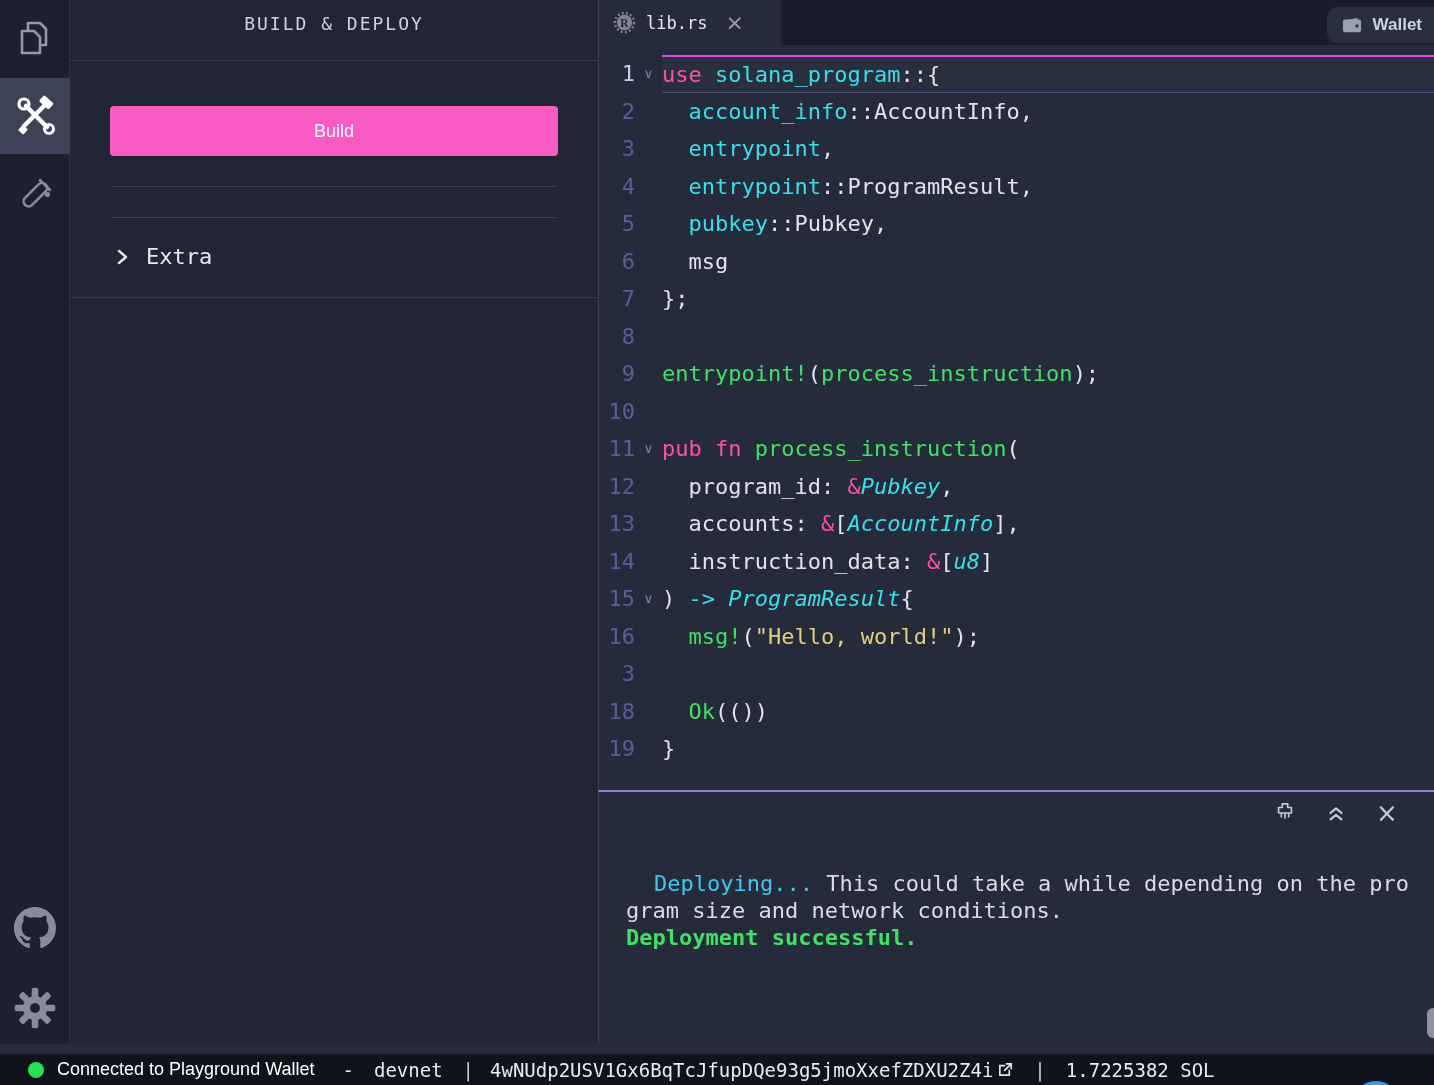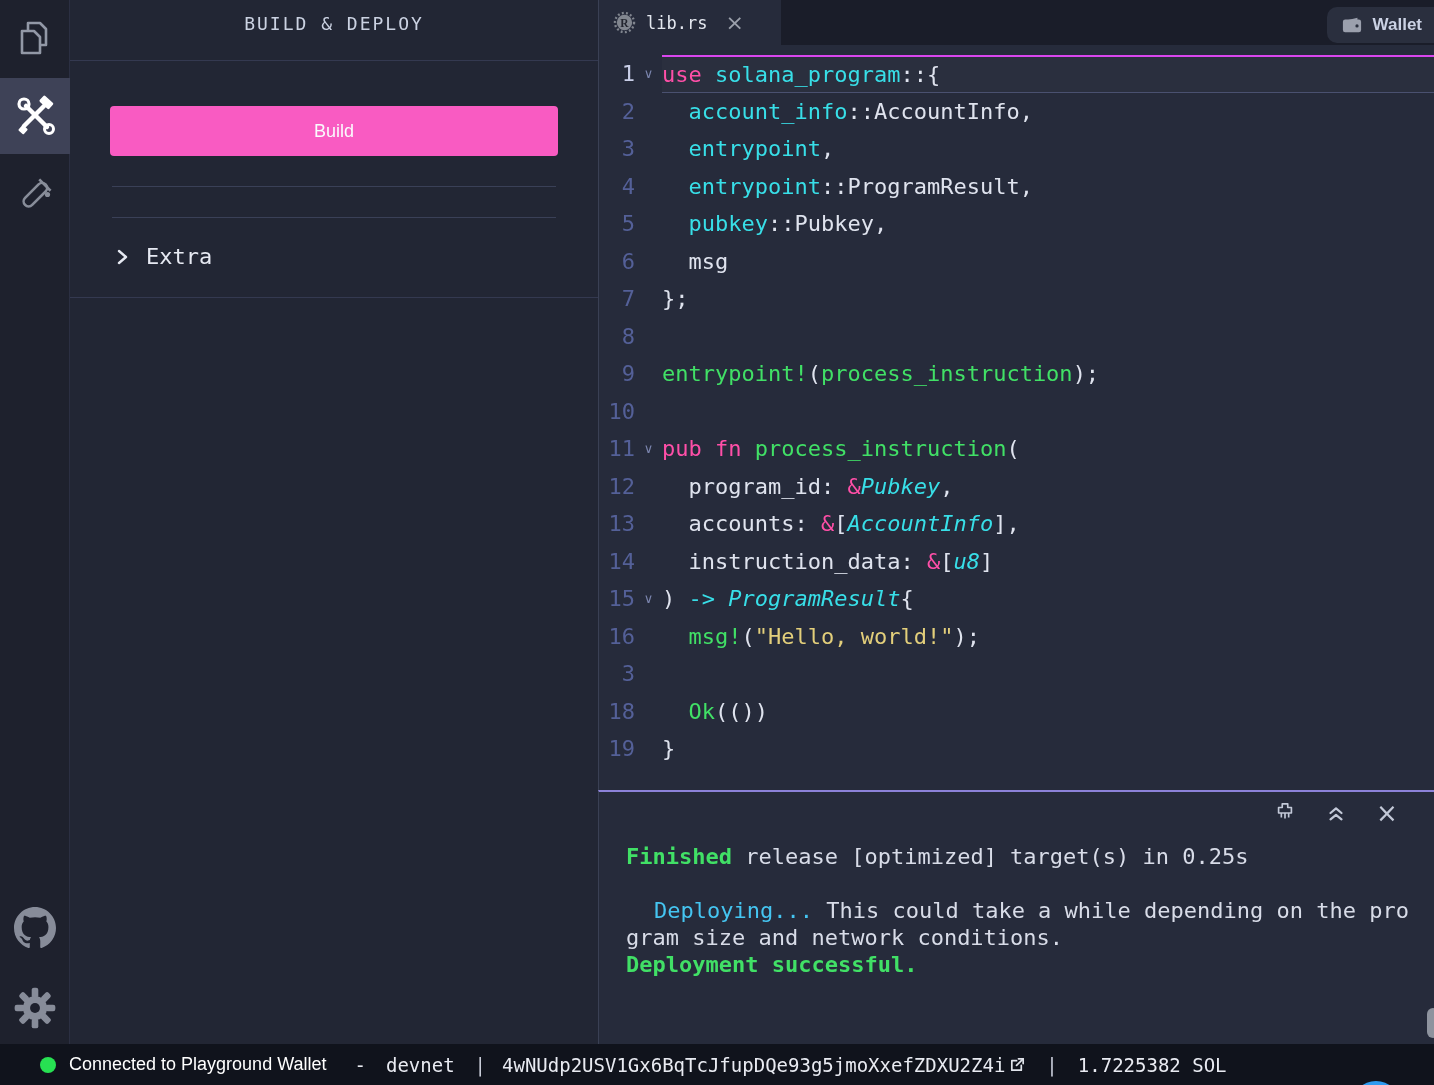--- a/index.html
+++ b/index.html
@@ -52,22 +52,22 @@
     border-top:2px solid var(--c-termborder);border-left:1px solid #3A4054;}
   .term-icons{position:absolute;top:10px;right:36px;display:flex;gap:29px;}
   .term-icon{cursor:pointer;display:flex;align-items:center;justify-content:center;width:22px;height:22px;}
   .term-x{color:#C3C9D8;font-size:26px;line-height:22px;font-family:"DejaVu Sans",sans-serif;}
   .term-body{padding:51px 10px 0 27px;font-family:"DejaVu Sans Mono",monospace;font-size:22px;line-height:27px;color:#D8DCE8;}
   .term-line{white-space:pre-wrap;}
   .t-green{color:var(--c-green);font-weight:bold;}
   .t-cyan{color:#45C5F1;font-weight:normal;margin-left:28px;}
   .t-txt{color:#D8DCE8;}
   
-  .status-bar{position:absolute;left:0;right:0;bottom:0;height:41px;background:var(--bg-status);
-    display:flex;align-items:center;padding-left:40px;}
+  .status-bar{position:absolute;left:0;right:0;bottom:0;height:31px;background:var(--bg-status);
+    display:flex;align-items:center;padding-left:28px;}
   .status-dot{width:16px;height:16px;border-radius:50%;background:var(--c-dot);}
   .st-sans{color:#FFFFFF;font-size:18px;margin-left:13px;}
   .st-mono{color:#E9EBF2;font-family:"DejaVu Sans Mono",monospace;font-size:19px;}
   .st-dash{margin-left:28px;} .st-net{margin-left:20px;cursor:pointer;}
   .st-pipe{margin-left:20px;color:#C8CCD8;}
   .st-addr{margin-left:16px;cursor:pointer;}
   .st-link{margin-left:4px;cursor:pointer;display:flex;align-items:center;}
   .st-bal{margin-left:20px;}
   
   .scroll-thumb{position:absolute;right:-5px;top:1008px;width:12px;height:30px;border-radius:6px;background:#8E939E;}
@@ -213,21 +213,20 @@
     </span>
     <span class="term-icon">
       <svg width="22" height="22" viewBox="0 0 24 24" fill="none" stroke="#C3C9D8" stroke-width="2.4" stroke-linecap="round" stroke-linejoin="round">
         <path d="M6 12l6-5 6 5"></path>
         <path d="M6 19l6-5 6 5"></path>
       </svg>
     </span>
     <span class="term-icon term-x">×</span>
   </div>
   <div class="term-body">
-      <div class="term-line"><span class="t-green">Finished</span><span class="t-txt"> release [optimized] target(s) in 0.25s</span></div>
       <div class="term-line">&nbsp;</div>
       <div class="term-line"><span class="t-cyan">Deploying...</span><span class="t-txt"> This could take a while depending on the pro</span></div>
       <div class="term-line"><span class="t-txt">gram size and network conditions.</span></div>
       <div class="term-line"><span class="t-green">Deployment successful.</span></div>
     </div>
 </div>
 
 <div class="status-bar">
   <span class="status-dot"></span>
   <span class="st-sans">Connected to Playground Wallet</span>

